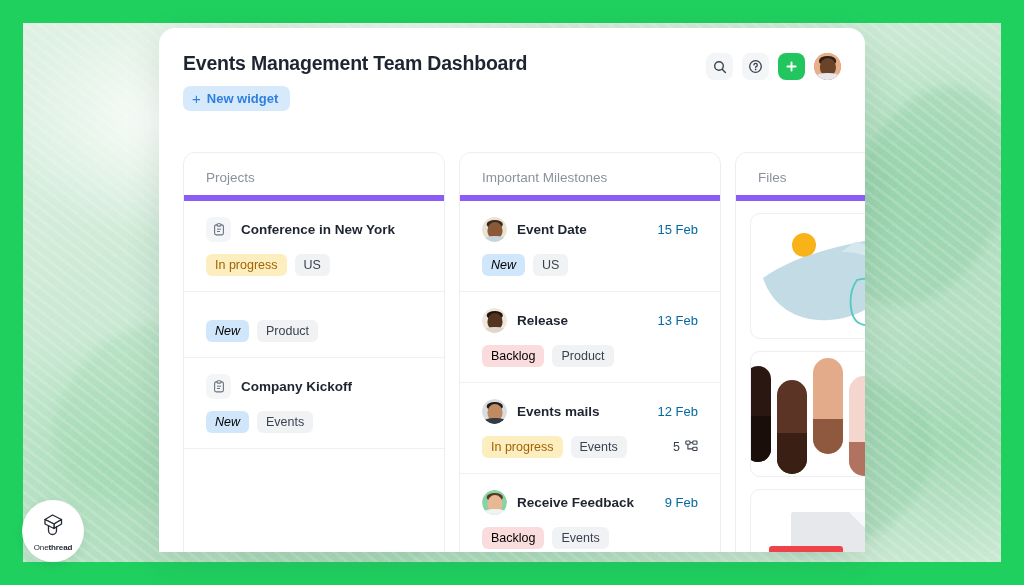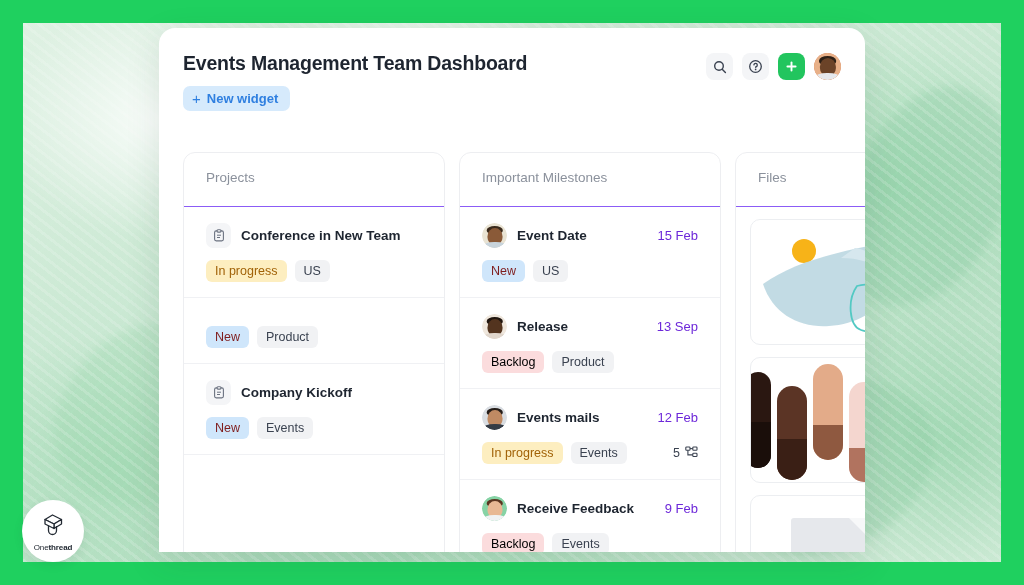--- a/index.html
+++ b/index.html
@@ -133,24 +133,24 @@
   .col {
     width: 262px;
     background: #fff;
     border: 1px solid #edeef1;
     border-radius: 12px 12px 0 0;
     overflow: hidden;
     flex: 0 0 auto;
   }
   .col.files { width: 200px; }
   .col-head {
-    padding: 17px 22px 21px 22px;
+    padding: 17px 22px 10px 22px;
     font-size: 13.5px;
     color: #8b919c;
-    border-bottom: 1px solid #8b5cf6;
+    border-bottom: 6px solid #8b5cf6;
   }
 
   .row {
     padding: 16px 22px 15px 22px;
     border-bottom: 1px solid #f0f1f4;
   }
   .row-top {
     display: flex;
     align-items: center;
     gap: 10px;
@@ -158,21 +158,21 @@
   .row-title {
     font-size: 13.5px;
     font-weight: bold;
     color: #1e2530;
     flex: 1;
     white-space: nowrap;
     overflow: hidden;
   }
   .row-date {
     font-size: 13px;
-    color: #6d28d9;
+    color: #0369a1;
     white-space: nowrap;
   }
   .ico-box {
     width: 25px; height: 25px;
     border-radius: 7px;
     background: #f4f5f7;
     display: flex; align-items: center; justify-content: center;
     flex: 0 0 auto;
   }
   .mini-avatar {
@@ -190,21 +190,21 @@
   }
   .tag {
     font-size: 12.5px;
     padding: 4px 9px;
     border-radius: 6px;
     background: #f1f2f4;
     color: #3a4250;
     white-space: nowrap;
   }
   .tag.yellow { background: #fdeec0; color: #a16207; }
-  .tag.blue   { background: #cfe6fb; color: #7f1d1d; }
+  .tag.blue   { background: #cfe6fb; color: #000000; font-style: italic; }
   .tag.pink   { background: #fbdcdd; color: #000000; }
   .subtasks {
     margin-left: auto;
     display: flex;
     align-items: center;
     gap: 5px;
     font-size: 12.5px;
     color: #3a4250;
   }
 
@@ -349,21 +349,21 @@
         <div class="row">
           <div class="row-top">
             <span class="ico-box">
               <svg width="12" height="13" viewBox="0 0 12 13">
                 <rect x="1.6" y="1.9" width="8.8" height="10" rx="1.6" fill="none" stroke="#6b7280" stroke-width="1.1"></rect>
                 <rect x="4" y=".7" width="4" height="2.4" rx="1" fill="#fff" stroke="#6b7280" stroke-width="1.1"></rect>
                 <line x1="4" y1="6.2" x2="8" y2="6.2" stroke="#6b7280" stroke-width="1"></line>
                 <line x1="4" y1="8.5" x2="7" y2="8.5" stroke="#6b7280" stroke-width="1"></line>
               </svg>
             </span>
-            <span class="row-title">Conference in New Team</span>
+            <span class="row-title">Conference in New York</span>
           </div>
           <div class="tags">
             <span class="tag yellow">In progress</span>
             <span class="tag">US</span>
           </div>
         </div>
 
 
         <div class="row">
           <div class="tags">
@@ -418,21 +418,21 @@
           <div class="row-top">
             <span class="mini-avatar">
               <span class="face">
                 <span class="bg" style="background:#efe7dd"></span>
                 <span class="hair" style="background:#20150f"></span>
                 <span class="head" style="background:#53341f"></span>
                 <span class="body" style="background:#e0d6cc"></span>
               </span>
             </span>
             <span class="row-title">Release</span>
-            <span class="row-date">13 Sep</span>
+            <span class="row-date">13 Feb</span>
           </div>
           <div class="tags">
             <span class="tag pink">Backlog</span>
             <span class="tag">Product</span>
           </div>
         </div>
 
         <div class="row">
           <div class="row-top">
             <span class="mini-avatar">

